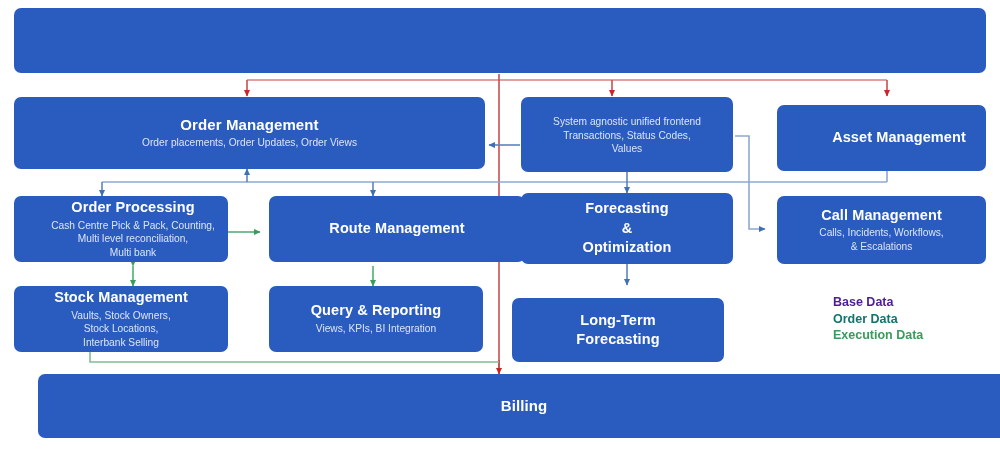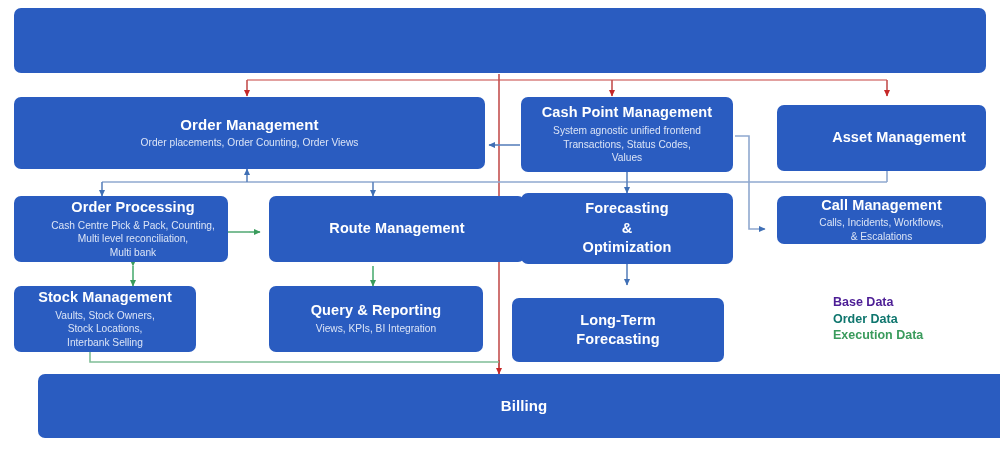--- a/index.html
+++ b/index.html
@@ -210,25 +210,24 @@
 
   <div id="header-center">
     <div class="title">Contract Management</div>
     <div class="subtitle">Master Data (Customers, Locations, Vendors)
 Contracts (Services, Schedules, Products, Prices, Accounts)
 Data Replication</div>
   </div>
 
   <div class="node big" style="left:14px; top:97px; width:471px; height:72px;">
     <div class="title">Order Management</div>
-    <div class="subtitle">Order placements, Order Counting, Order Views</div>
+    <div class="subtitle">Order placements, Order Updates, Order Views</div>
   </div>
 
   <div class="node" style="left:521px; top:97px; width:212px; height:75px;">
-    <div class="title">Cash Point Management</div>
     <div class="subtitle">System agnostic unified frontend
 Transactions, Status Codes,
 Values</div>
   </div>
 
   <div class="node" style="left:777px; top:105px; width:209px; height:66px;padding-left:43px;">
     <div class="title">Asset Management</div>
   </div>
 
   <div class="node" style="left:14px; top:196px; width:214px; height:66px;padding-left:32px;">
@@ -241,27 +240,27 @@
   <div class="node" style="left:269px; top:196px; width:256px; height:66px;">
     <div class="title">Route Management</div>
   </div>
 
   <div class="node stacked" style="left:521px; top:193px; width:212px; height:71px;">
     <div class="title">Forecasting
 &amp;
 Optimization</div>
   </div>
 
-  <div class="node" style="left:777px; top:196px; width:209px; height:48px;">
+  <div class="node" style="left:777px; top:196px; width:209px; height:68px;">
     <div class="title">Call Management</div>
     <div class="subtitle">Calls, Incidents, Workflows,
 &amp; Escalations</div>
   </div>
 
-  <div class="node" style="left:14px; top:286px; width:182px; height:66px;">
+  <div class="node" style="left:14px; top:286px; width:214px; height:66px;">
     <div class="title">Stock Management</div>
     <div class="subtitle">Vaults, Stock Owners,
 Stock Locations,
 Interbank Selling</div>
   </div>
 
   <div class="node" style="left:269px; top:286px; width:214px; height:66px;">
     <div class="title">Query &amp; Reporting</div>
     <div class="subtitle">Views, KPIs, BI Integration</div>
   </div>

